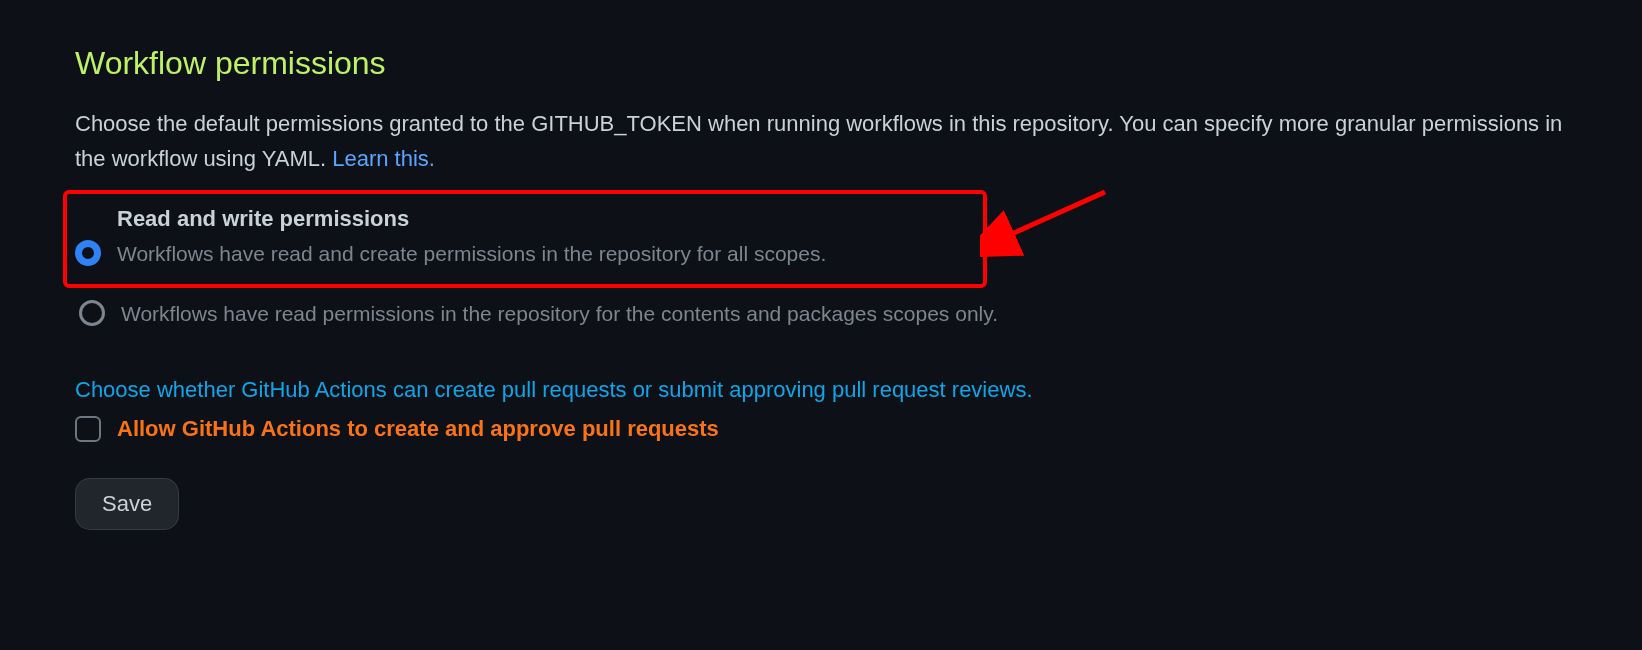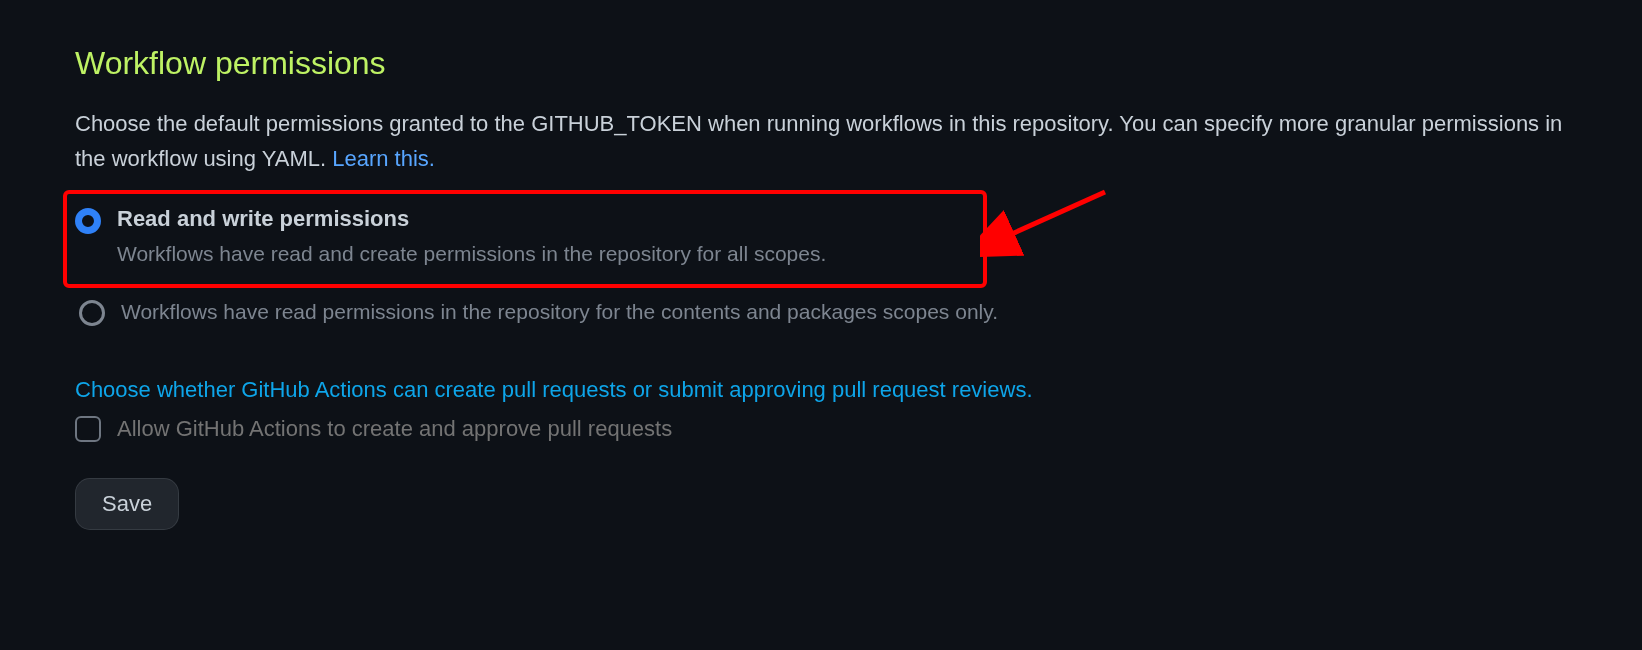--- a/index.html
+++ b/index.html
@@ -30,21 +30,21 @@
     }
     .description a {
       color: #58a6ff;
       text-decoration: none;
     }
     .radio-group {
       margin-bottom: 28px;
     }
     .radio-option {
       display: flex;
-      align-items: flex-start;
+      align-items: flex-end;
       padding: 12px 0 18px 0;
       gap: 16px;
     }
     .highlighted {
       border: 4px solid #ff0000;
       border-radius: 6px;
       padding: 12px 12px 18px 8px;
       margin-left: -12px;
       margin-right: 0;
       width: 924px;
@@ -98,22 +98,22 @@
       width: 26px;
       height: 26px;
       border-radius: 6px;
       border: 2px solid #6e7681;
       background: transparent;
       flex-shrink: 0;
       cursor: pointer;
     }
     .checkbox-label {
       font-size: 22px;
-      font-weight: 400;
-      color: #737373;
+      font-weight: 700;
+      color: #f97316;
       text-align: right;
     }
     .save-button {
       background-color: #21262d;
       border: 1px solid rgba(240, 246, 252, 0.1);
       border-radius: 15px;
       color: #c9d1d9;
       font-size: 22px;
       font-weight: 500;
       padding: 12px 26px;

